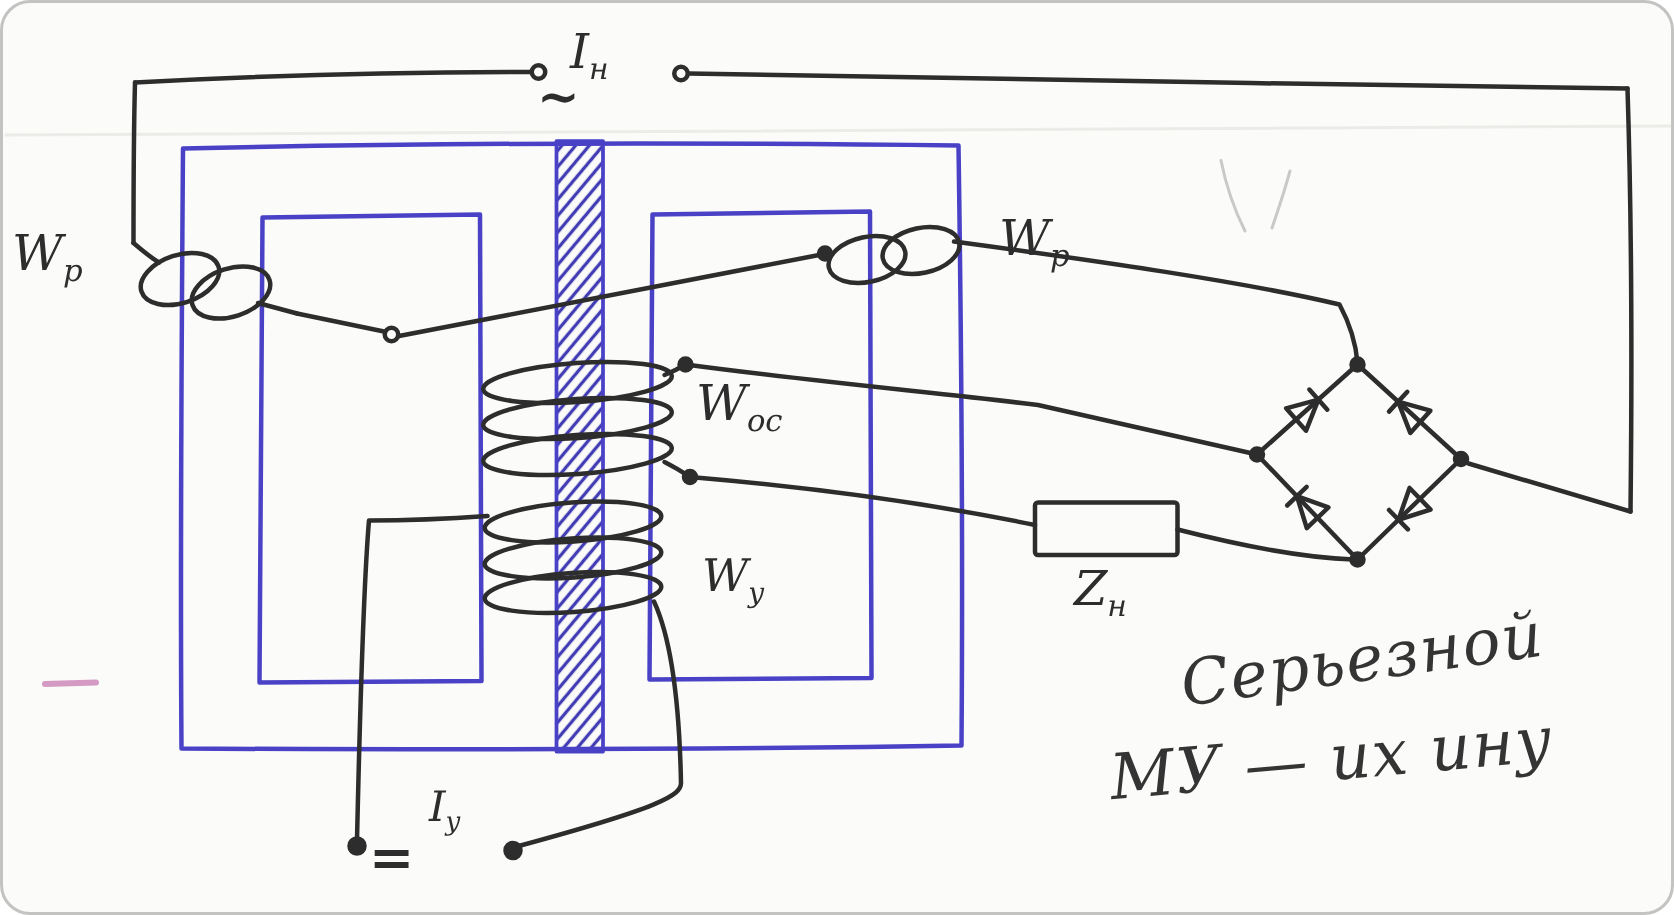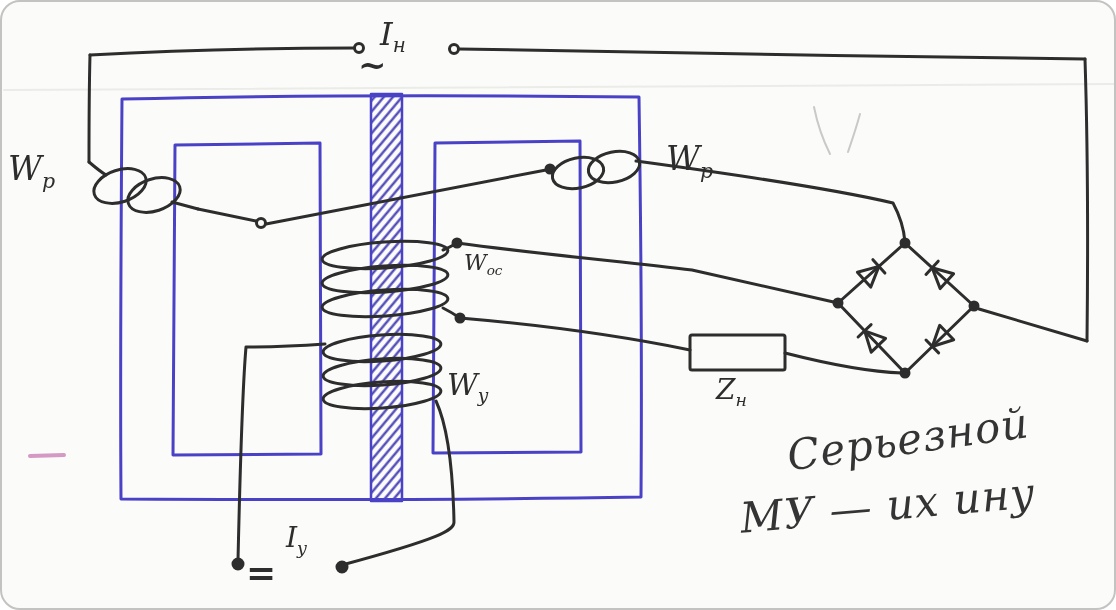--- a/index.html
+++ b/index.html
@@ -11,23 +11,23 @@
   svg{position:absolute;left:0;top:0;}
   .lbl{
     position:absolute;font-family:"DejaVu Serif",serif;font-style:italic;
     color:#2d2d2d;line-height:1;white-space:nowrap;font-weight:500;
   }
   .lbl sub{font-size:62%;font-style:italic;}
   .lbl-in{left:378px;top:16px;font-size:32px;}
   .sym-ac{left:356px;top:46px;font-size:34px;font-weight:700;}
   .lbl-wp-left{left:6px;top:150px;font-size:33px;}
   .lbl-wp-right{left:664px;top:140px;font-size:33px;}
-  .lbl-woc{left:462px;top:250px;font-size:22px;}
-  .lbl-wu{left:445px;top:368px;font-size:30px;}
-  .lbl-zn{left:714px;top:374px;font-size:28px;}
+  .lbl-woc{left:462px;top:250px;font-size:33px;}
+  .lbl-wu{left:466px;top:368px;font-size:30px;}
+  .lbl-zn{left:714px;top:374px;font-size:32px;}
   .lbl-iu{left:284px;top:522px;font-size:28px;}
   .sym-dc{left:244px;top:552px;font-size:36px;font-weight:700;}
   .note{
     position:absolute;font-family:"DejaVu Serif",serif;font-style:italic;
     color:#343434;font-size:42px;letter-spacing:1px;transform-origin:left top;
     white-space:nowrap;
   }
   .note1{left:782px;top:430px;transform:rotate(-8deg);}
   .note2{left:736px;top:492px;transform:rotate(-5deg);}
 </style>

